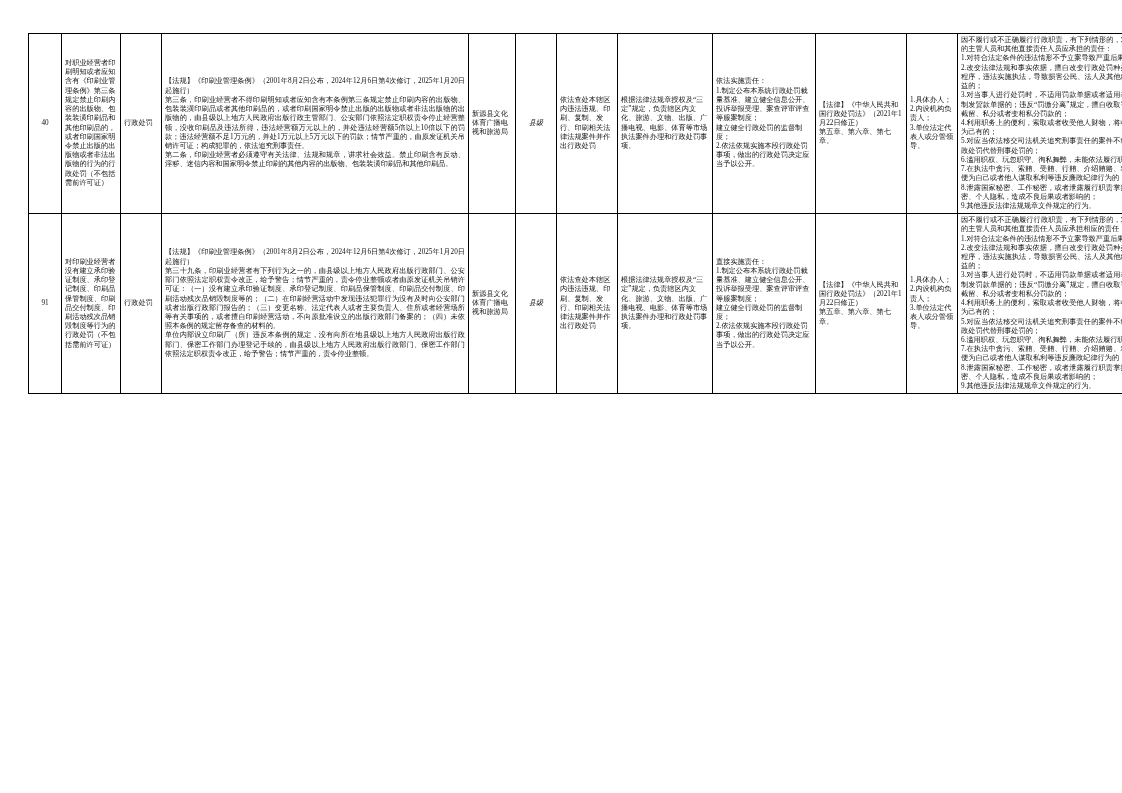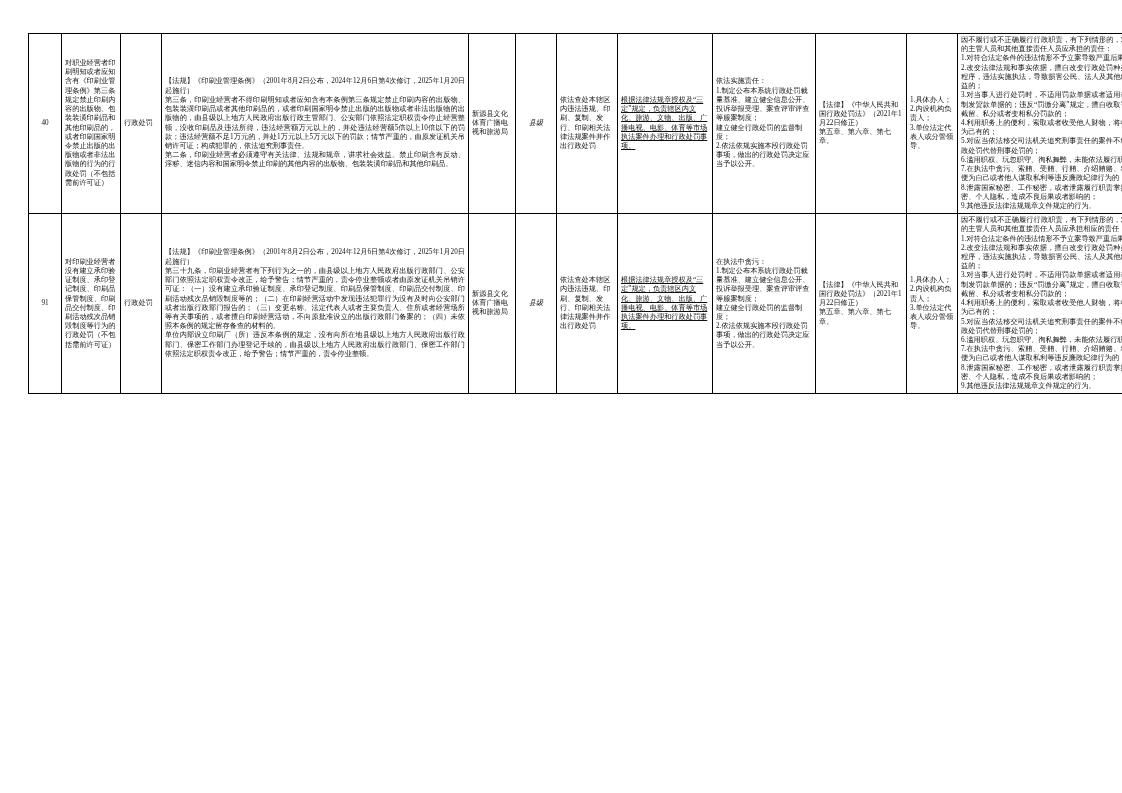--- a/index.html
+++ b/index.html
@@ -25,21 +25,21 @@
     line-height:1.28;
     word-break:break-all;
   }
   .c-no{width:26px;text-align:center;font-size:9px;}
   .c-item{width:52px;font-size:7.2px;line-height:1.25;}
   .c-type{width:34px;text-align:left;font-size:7.4px;}
   .c-basis{width:300px;font-size:7.2px;line-height:1.3;text-align:justify;margin-left:48px;}
   .c-org{width:40px;text-align:left;font-size:7.2px;line-height:1.3;}
   .c-level{width:34px;text-align:center;font-size:7.4px;font-style:italic;}
   .c-authority{width:54px;font-size:7.2px;line-height:1.3;}
-  .c-duty1{width:88px;font-size:7.2px;line-height:1.3;text-decoration:underline;}
+  .c-duty1{width:88px;font-size:7.2px;line-height:1.3;}
   .c-duty2{width:96px;font-size:7.2px;line-height:1.3;}
   .c-law{width:84px;font-size:7.2px;line-height:1.3;margin-left:16px;}
   .c-resp{width:44px;font-size:7.2px;line-height:1.3;}
   .c-account{width:196px;font-size:7.2px;line-height:1.3;text-align:justify;}
   .vtop{vertical-align:top;}
   p{margin:0;}
 </style>
 </head>
 <body>
 
@@ -123,21 +123,21 @@
         <td class="c-level">
             <p>县级</p>
           </td>
         <td class="c-authority">
             <p>依法查处本辖区内违法违规、印刷、复制、发行、印刷相关法律法规案件并作出行政处罚</p>
           </td>
         <td class="c-duty1">
             <p>根据法律法规章授权及“三定”规定，负责辖区内文化、旅游、文物、出版、广播电视、电影、体育等市场执法案件办理和行政处罚事项。</p>
           </td>
         <td class="c-duty2">
-            <p>在执法中贪污：</p>
+            <p>直接实施责任：</p>
             <p>1.制定公布本系统行政处罚裁量基准、建立健全信息公开、投诉举报受理、案查评审评查等服案制度；</p>
             <p>建立健全行政处罚的监督制度；</p>
             <p>2.依法依规实施本段行政处罚事项，做出的行政处罚决定应当予以公开。</p>
           </td>
         <td class="c-law">
             <p>【法律】《中华人民共和国行政处罚法》（2021年1月22日修正）</p>
             <p>第五章、第六章、第七章。</p>
           </td>
         <td class="c-resp">
             <p>1.具体办人；</p>

